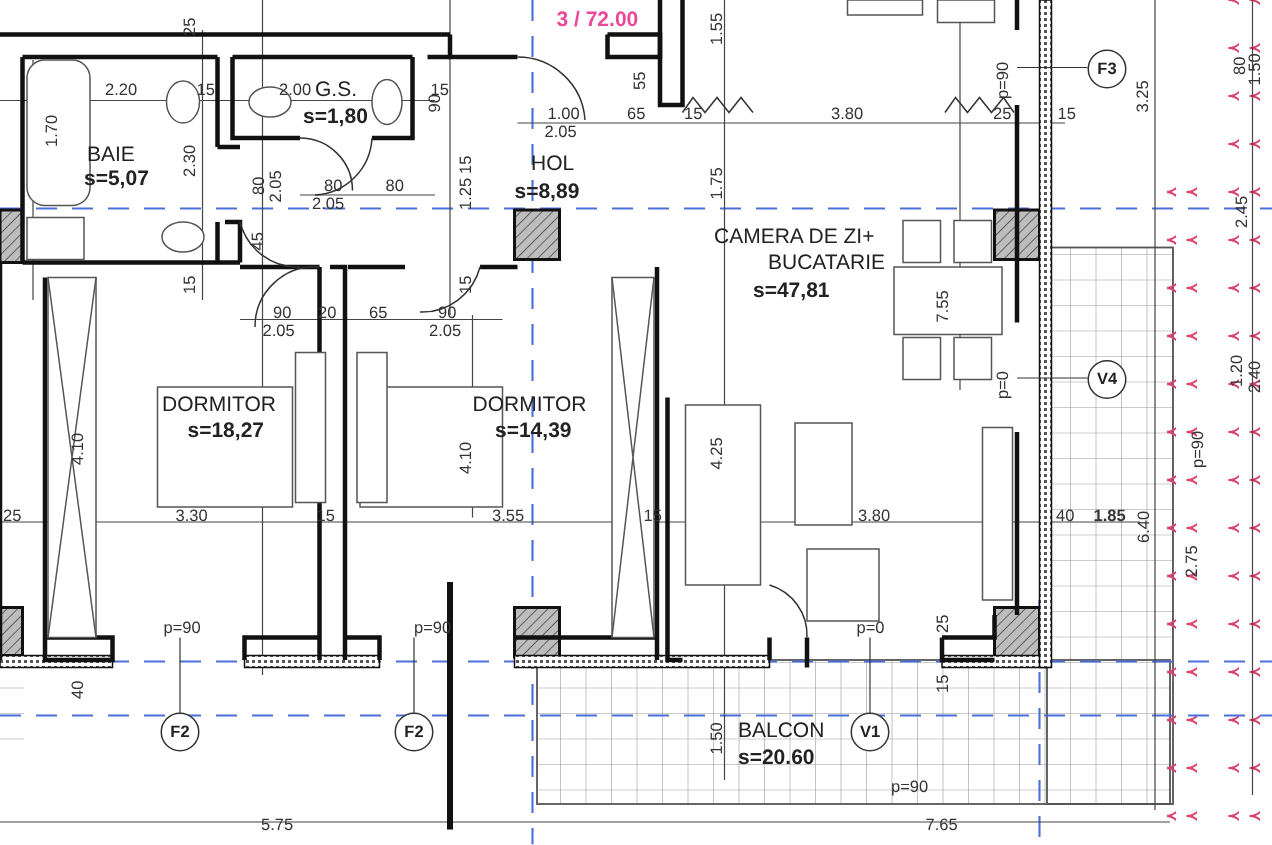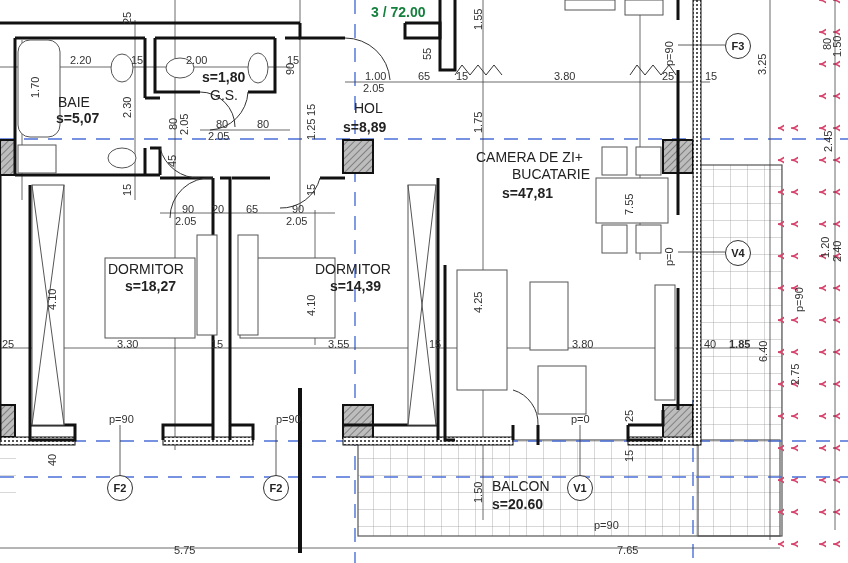--- a/index.html
+++ b/index.html
@@ -4,21 +4,21 @@
 <style>
   html,body{margin:0;padding:0;background:#ffffff;}
   body{width:848px;height:563px;overflow:hidden;position:relative;font-family:"Liberation Sans",sans-serif;}
   svg{position:absolute;left:0;top:0;}
   .lbl{position:absolute;font-family:"Liberation Sans",sans-serif;color:#222;white-space:nowrap;line-height:1;}
   .room{font-size:14px;text-align:center;}
   .area{font-size:14px;font-weight:bold;text-align:left;}
   .dim{font-size:11px;color:#333;}
   .vdim{font-size:11px;color:#333;transform:rotate(-90deg);transform-origin:left top;}
   .tag{position:absolute;width:24px;height:24px;border:1.5px solid #333;border-radius:50%;background:#fff;font-size:11px;font-weight:bold;display:flex;align-items:center;justify-content:center;color:#222;}
-  .unit{font-size:14px;font-weight:bold;color:#15803d;}
+  .unit{font-size:14px;font-weight:bold;color:#ec4899;}
 </style>
 </head>
 <body>
 
 <svg width="848" height="563" viewBox="0 0 848 563">
   <defs>
     <pattern id="hatch" width="5" height="5" patternUnits="userSpaceOnUse" patternTransform="rotate(45)">
       <rect width="5" height="5" fill="#bdbdbd"></rect>
       <line x1="0" y1="0" x2="0" y2="5" stroke="#555" stroke-width="1.2"></line>
     </pattern>
@@ -171,21 +171,21 @@
     <line x1="276" y1="425" x2="276" y2="477"></line>
     <line x1="580" y1="425" x2="580" y2="477"></line>
   </g>
 </svg>
 
 <div class="lbl unit" style="left:371px;top:5px;">3 / 72.00</div>
 
 <div class="lbl room" style="left:58px;top:95px;">BAIE</div>
 <div class="lbl area" style="left:56px;top:111px;">s=5,07</div>
 
-<div class="lbl room" style="left:210px;top:52px;margin-top:36px;">G.S.</div>
+<div class="lbl room" style="left:210px;top:52px;">G.S.</div>
 <div class="lbl area" style="left:202px;top:70px;">s=1,80</div>
 
 <div class="lbl room" style="left:354px;top:101px;">HOL</div>
 <div class="lbl area" style="left:343px;top:120px;">s=8,89</div>
 
 <div class="lbl room" style="left:476px;top:150px;">CAMERA DE ZI+</div>
 <div class="lbl room" style="left:512px;top:167px;">BUCATARIE</div>
 <div class="lbl area" style="left:502px;top:186px;">s=47,81</div>
 
 <div class="lbl room" style="left:108px;top:262px;">DORMITOR</div>

